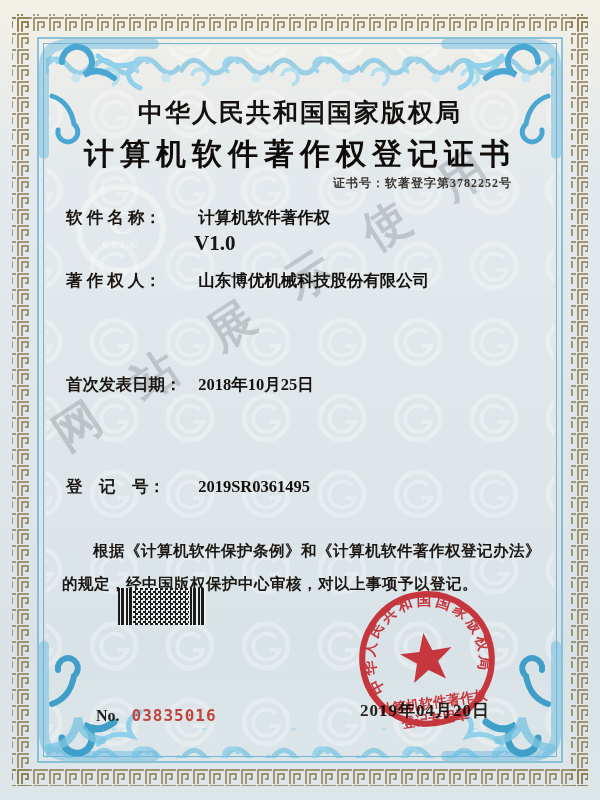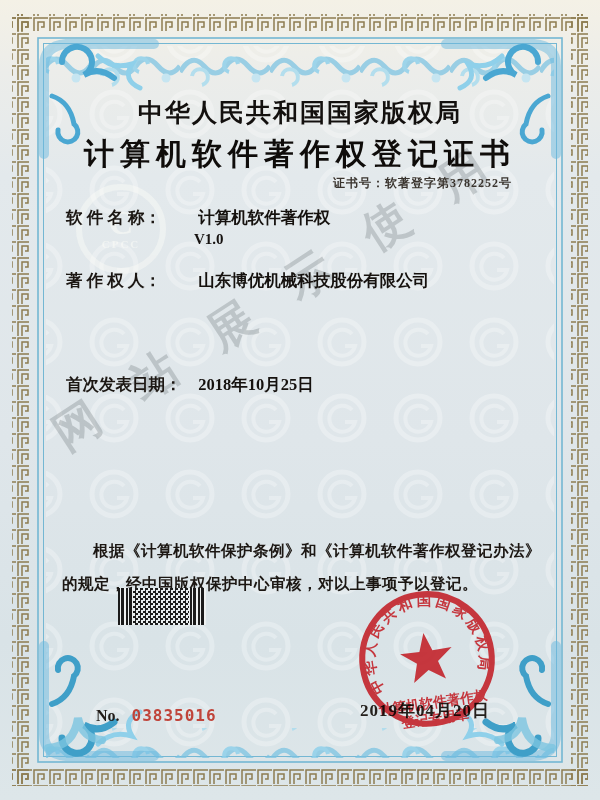--- a/index.html
+++ b/index.html
@@ -36,21 +36,21 @@
     position:absolute;left:0;top:134px;width:600px;text-align:center;
     font-size:30px;font-weight:900;letter-spacing:6px;color:#0f0c0a;
   }
   .certno-line{
     position:absolute;left:0;top:175px;width:512px;text-align:right;
     font-size:12px;color:#3a342e;letter-spacing:1px;font-weight:700;
   }
   .row{position:absolute;left:66px;white-space:nowrap;font-size:16.5px;font-weight:700;}
   .row-label{display:inline-block;width:122px;white-space:pre;color:#1c1713;}
   .row-value{margin-left:6px;color:#15110e;}
-  .row-value2{position:absolute;left:194px;top:231px;font-size:15px;font-weight:700;font-family:Liberation Serif, serif;}
+  .row-value2{position:absolute;left:194px;top:231px;font-size:21px;font-weight:700;font-family:Liberation Serif, serif;}
   .statement{
     position:absolute;left:62px;top:514px;width:492px;
     font-size:15.5px;font-weight:700;line-height:2.15;letter-spacing:0.5px;
     text-indent:2em;color:#1c1713;margin-top:20px;
   }
   
   .barcode{
     position:absolute;left:118px;top:588px;width:88px;height:37px;z-index:3;
     background:repeating-linear-gradient(90deg,#1b1b1b 0 2px,#eef1f1 2px 3px,#1b1b1b 3px 6px,#eef1f1 6px 8px);
   }
@@ -165,20 +165,24 @@
     </div>
 
 
     <div class="row" style="top:374px">
       <span class="row-label">首次发表日期：</span>
       <span class="row-value">2018年10月25日</span>
     </div>
 
 
 
+    <div class="row" style="top:476px">
+      <span class="row-label">登　记　号：</span>
+      <span class="row-value">2019SR0361495</span>
+    </div>
 
     <div class="statement">根据《计算机软件保护条例》和《计算机软件著作权登记办法》的规定，经中国版权保护中心审核，对以上事项予以登记。</div>
 
     <div class="barcode"></div>
 
     <div class="seal-date">2019年04月20日</div>
 
     <div class="serial">
       <span class="serial-prefix">No.</span>
       <span class="serial-number">03835016</span>

